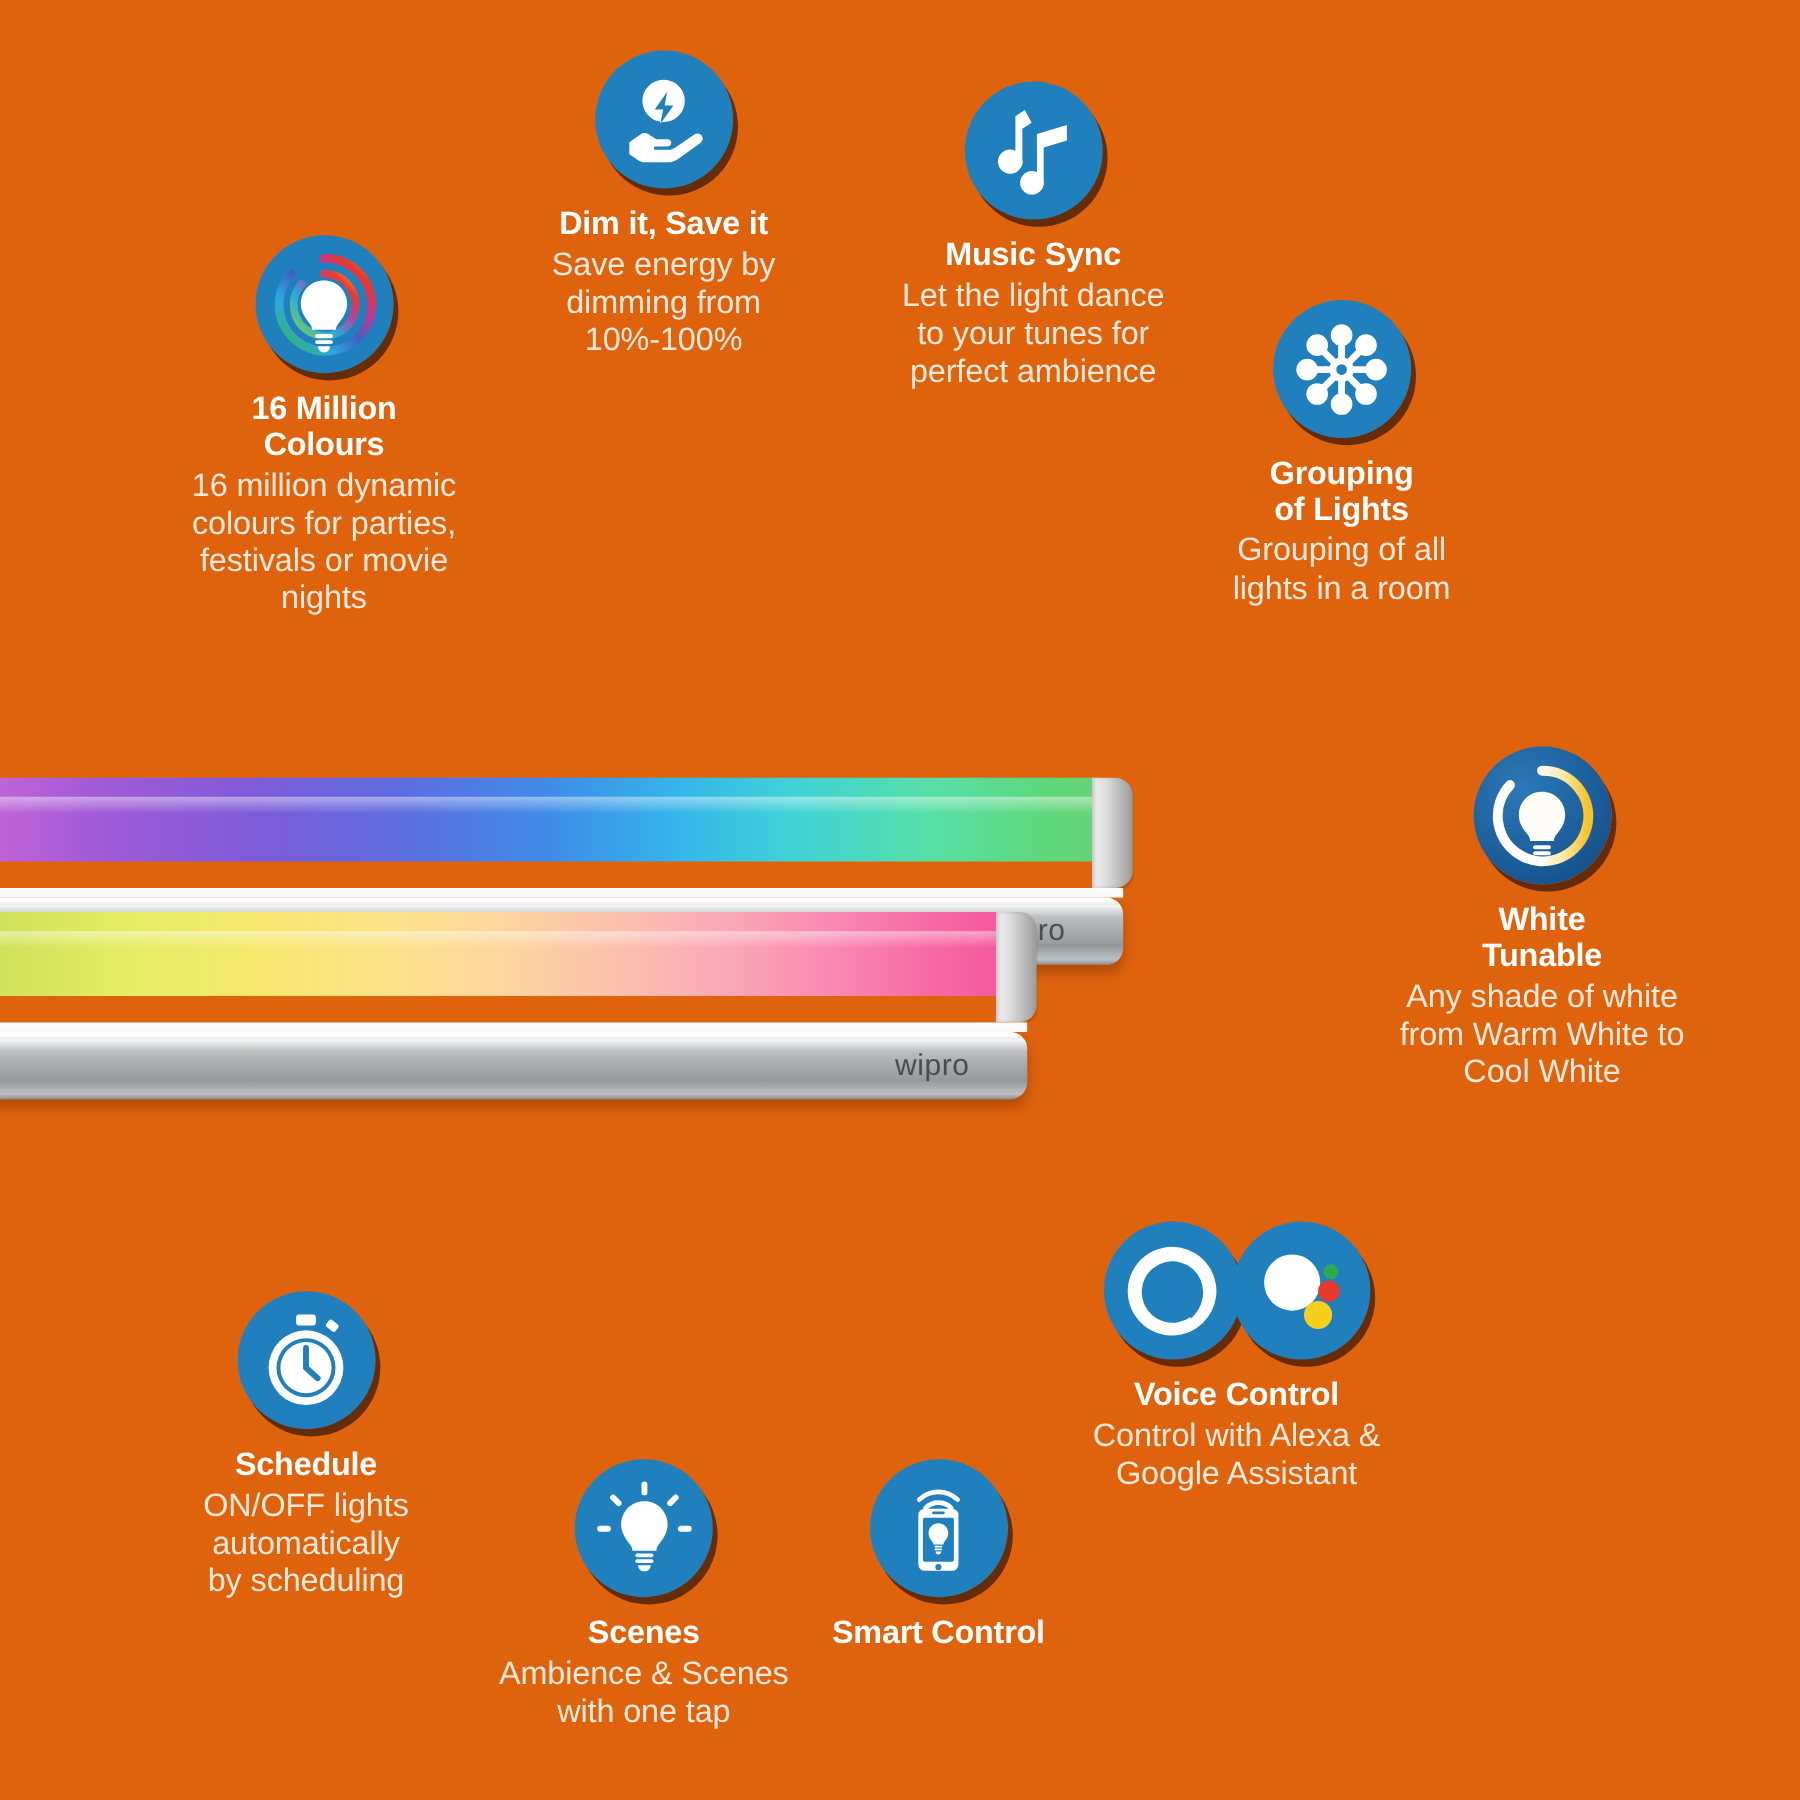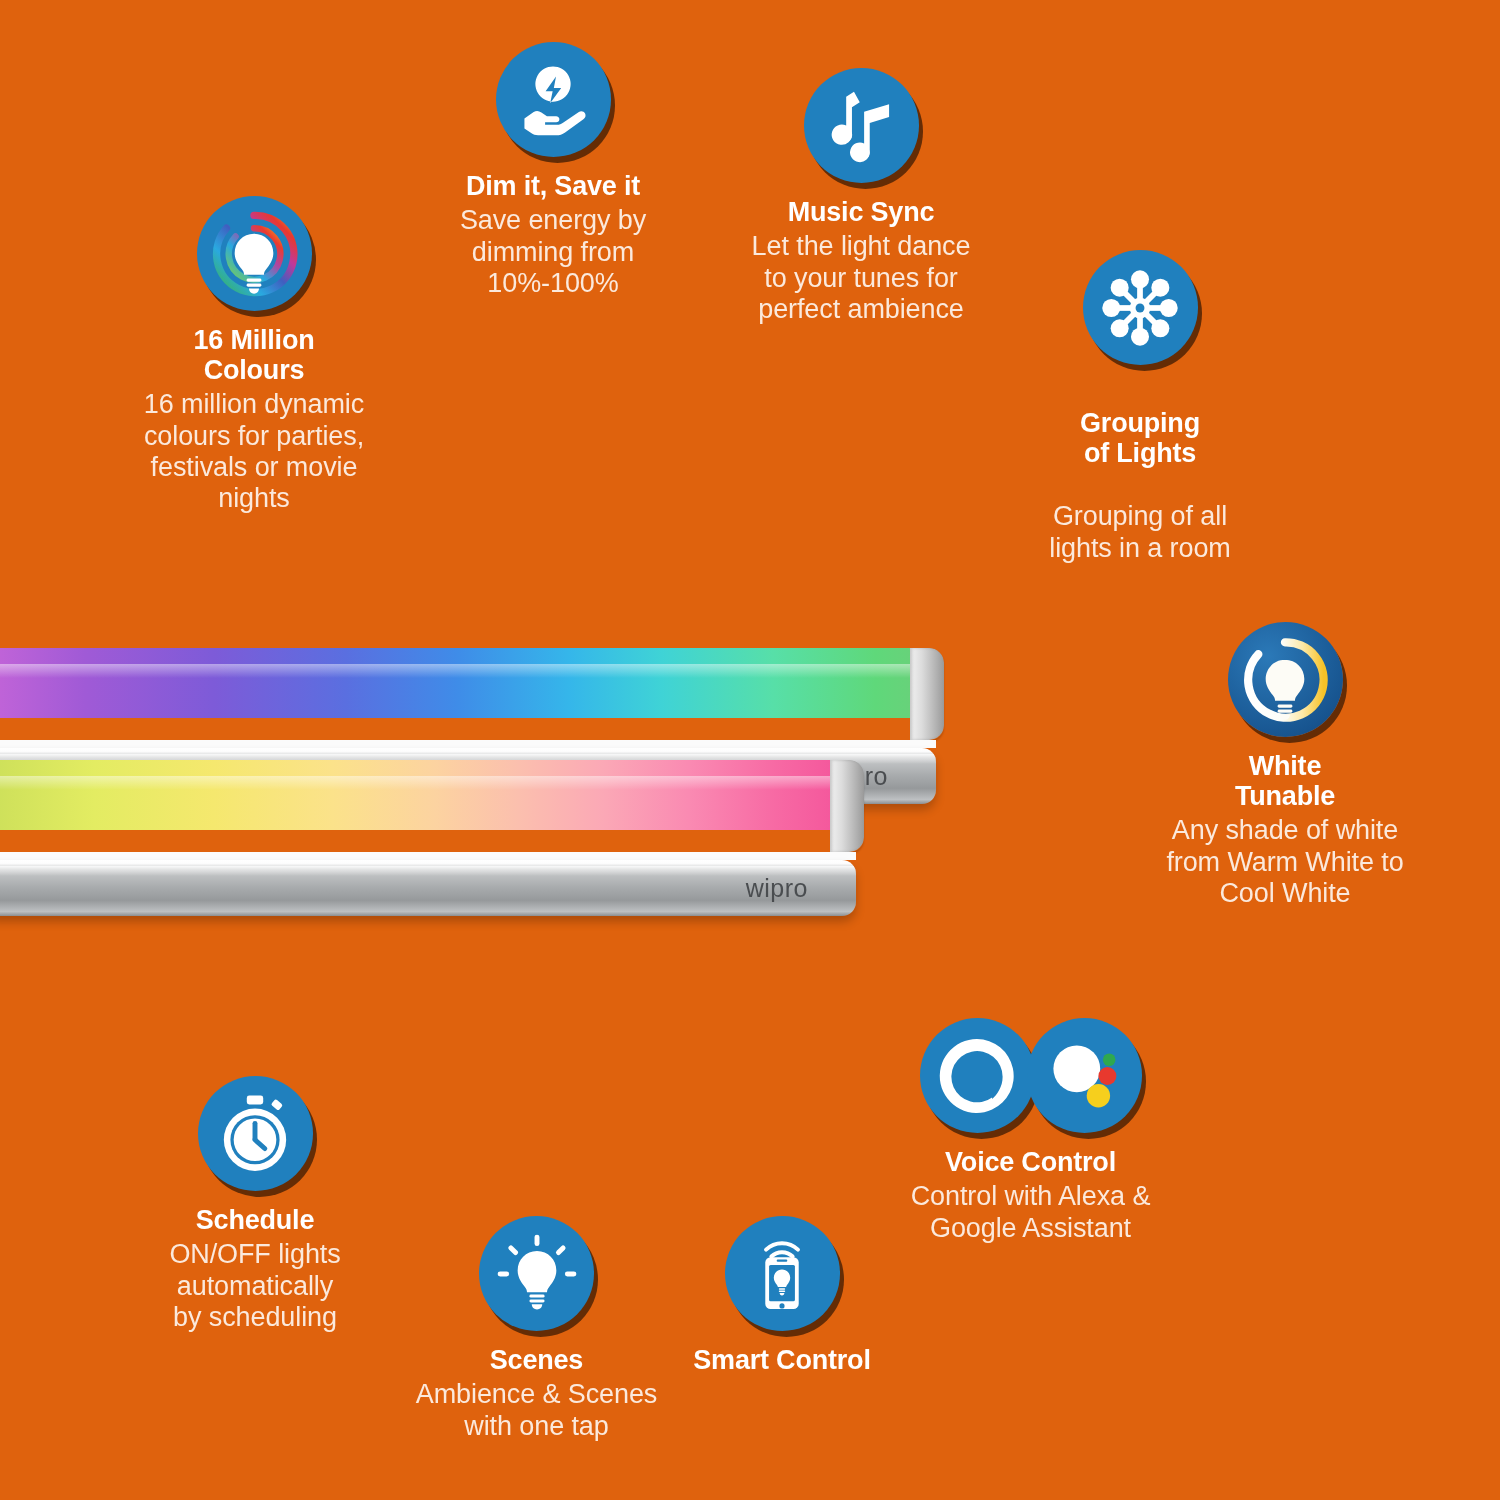--- a/index.html
+++ b/index.html
@@ -51,24 +51,24 @@
   .f-desc{
     color:#FBE9DC;
     font-size:27px;
     line-height:1.16;
     margin:0;
     white-space:pre-line;
     letter-spacing:-.1px;
   }
 
   
-  #feat-colours   {left:108px;  top:196px;  width:292px;}
+  #feat-colours   {left:124px;  top:196px;  width:292px;}
   #feat-dim       {left:424px;  top:42px;   width:258px;justify-content:space-between;}
   #feat-music     {left:733px;  top:68px;   width:256px;}
-  #feat-grouping  {left:1014px; top:250px;  width:252px;gap:29px;}
+  #feat-grouping  {left:992px; top:250px;  width:252px;}
   #feat-white     {left:1158px; top:622px;  width:254px;justify-content:flex-end;}
   #feat-schedule  {left:130px;  top:1076px; width:250px;}
   #feat-scenes    {left:414px;  top:1216px; width:245px;}
   #feat-smart     {left:664px;  top:1216px; width:236px;}
   #feat-voice     {left:904px;  top:1018px; width:253px;}
 
   
   .dual-badges{display:flex;align-items:center;}
   .dual-badges .badge:last-child{margin-left:-8px;}
 

